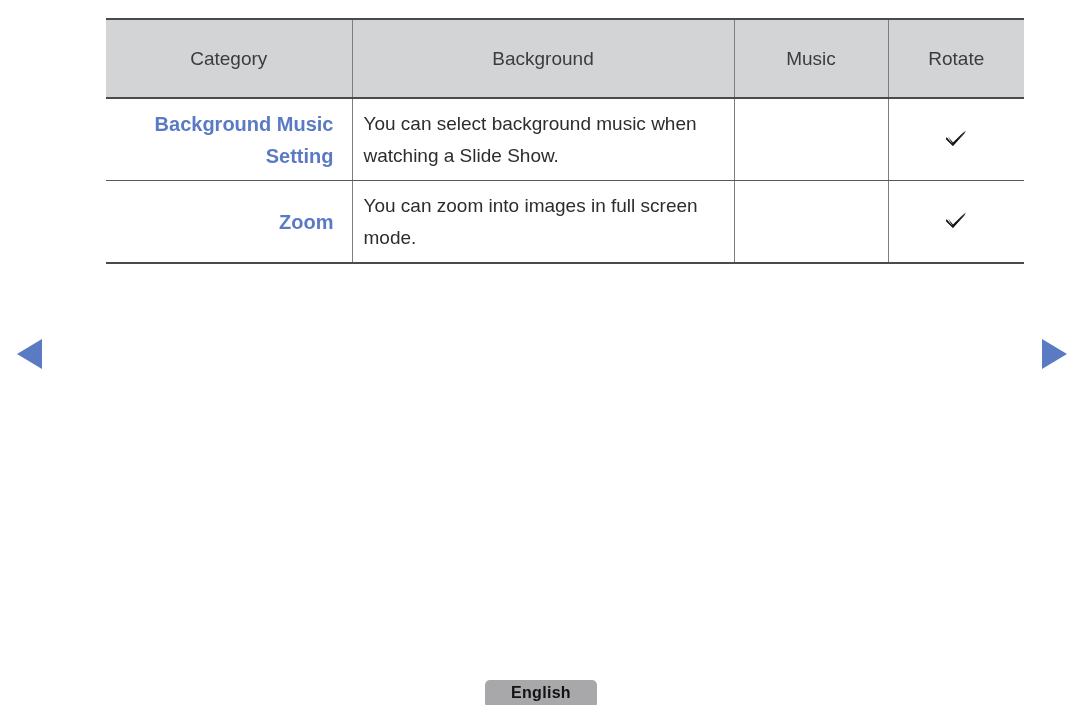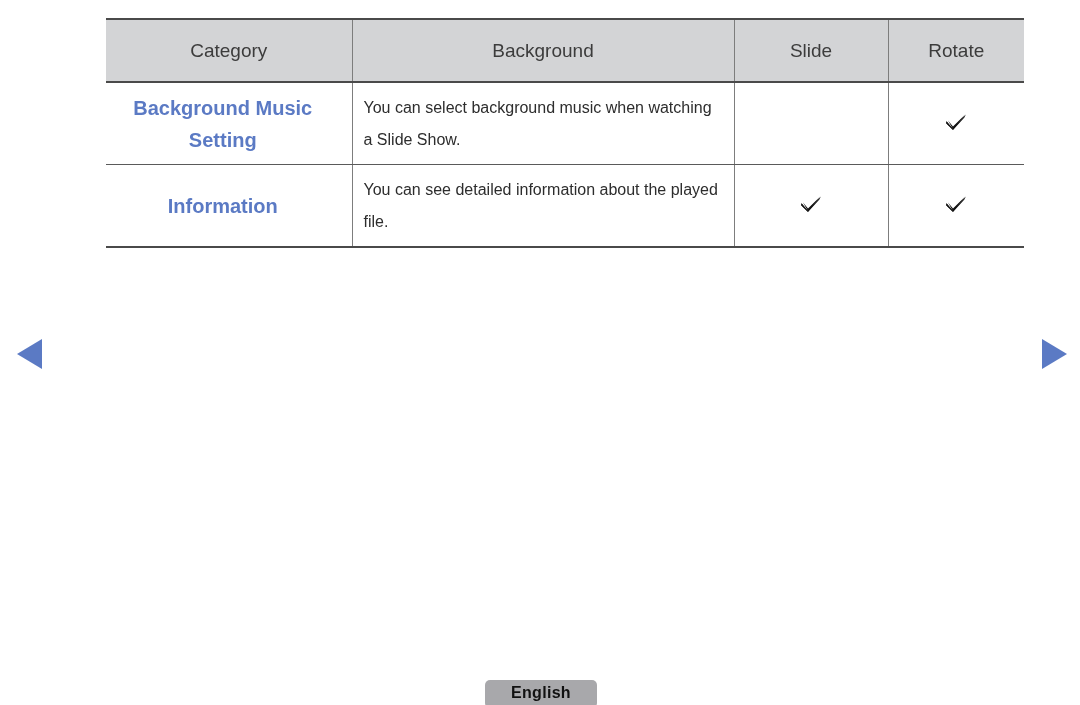--- a/index.html
+++ b/index.html
@@ -38,46 +38,46 @@
   thead th {
     height: 45px;
     font-weight: normal;
     font-size: 19px;
     color: #3c3c3c;
     text-align: center;
     vertical-align: middle;
     border-top: 2px solid #4a4a4a;
     border-bottom: 2px solid #4a4a4a;
     border-left: 1px solid #7d7d7d;
-    padding: 8px;
+    padding: 16px;
   }
   thead th.first-col {
     border-left: none;
   }
 
   tbody td {
     border-bottom: 1px solid #5a5a5a;
     border-left: 1px solid #7d7d7d;
     vertical-align: middle;
     padding: 0;
     height: 81px;
   }
   tbody td.cat-cell {
     border-left: none;
     color: #5b7ac4;
     font-weight: bold;
     font-size: 20px;
     line-height: 32px;
     padding: 0 18px 0 6px;
-    text-align: center;
+    text-align: right;
     margin-left: 12px;
   }
   tbody td.op-cell {
     color: #2d2d2d;
-    font-size: 16px;
+    font-size: 19px;
     line-height: 32px;
     padding: 0 10px 0 11px;
     text-align: left;
   }
   tbody td.mark-cell {
     text-align: center;
   }
   tbody tr:last-child td {
     border-bottom: 2px solid #4a4a4a;
   }
@@ -126,65 +126,57 @@
     <colgroup>
       <col class="c-cat">
         <col class="c-op">
         <col class="c-mus">
         <col class="c-pho">
     </colgroup>
     <thead>
       <tr>
         <th class="first-col">Category</th>
         <th>Background</th>
-        <th>Slide</th>
+        <th>Music</th>
         <th>Rotate</th>
       </tr>
     </thead>
     <tbody>
 
       <tr>
         <td class="cat-cell">Background Music Setting</td>
         <td class="op-cell">You can select background music when watching a Slide Show.</td>
         <td class="mark-cell"></td>
         <td class="mark-cell">
           <span class="check">
             <svg width="26" height="26" viewBox="0 0 26 26">
               <path d="M3.5 12.2 L9.6 19.4 L22.8 5.6 L21.4 8.6 L10.0 20.9 L3.2 14.3 Z" fill="#111111"></path>
               <path d="M3.5 12.2 L9.6 19.4 L10.0 20.9 L3.2 14.3 Z" fill="#111111"></path>
               <path d="M5.0 11.4 L10.0 17.6 L22.2 5.4 L10.2 20.4 Z" fill="#111111"></path>
             </svg>
           </span>
         </td>
       </tr>
 
-
-
       <tr>
-        <td class="cat-cell">Information</td>
-        <td class="op-cell">You can see detailed information about the played file.</td>
-        <td class="mark-cell">
-          <span class="check">
-            <svg width="26" height="26" viewBox="0 0 26 26">
-              <path d="M3.5 12.2 L9.6 19.4 L22.8 5.6 L21.4 8.6 L10.0 20.9 L3.2 14.3 Z" fill="#111111"></path>
-              <path d="M3.5 12.2 L9.6 19.4 L10.0 20.9 L3.2 14.3 Z" fill="#111111"></path>
-              <path d="M5.0 11.4 L10.0 17.6 L22.2 5.4 L10.2 20.4 Z" fill="#111111"></path>
-            </svg>
-          </span>
-        </td>
+        <td class="cat-cell">Zoom</td>
+        <td class="op-cell">You can zoom into images in full screen mode.</td>
+        <td class="mark-cell"></td>
         <td class="mark-cell">
           <span class="check">
             <svg width="26" height="26" viewBox="0 0 26 26">
               <path d="M3.5 12.2 L9.6 19.4 L22.8 5.6 L21.4 8.6 L10.0 20.9 L3.2 14.3 Z" fill="#111111"></path>
               <path d="M3.5 12.2 L9.6 19.4 L10.0 20.9 L3.2 14.3 Z" fill="#111111"></path>
               <path d="M5.0 11.4 L10.0 17.6 L22.2 5.4 L10.2 20.4 Z" fill="#111111"></path>
             </svg>
           </span>
         </td>
       </tr>
+
+
 
     </tbody>
   </table>
 </div>
 
 <div class="nav-arrow left">
   <span>
     <svg width="32" height="34" viewBox="0 0 32 34">
       <polygon points="28,2 28,32 3,17" fill="#5b7ac4"></polygon>
     </svg>

